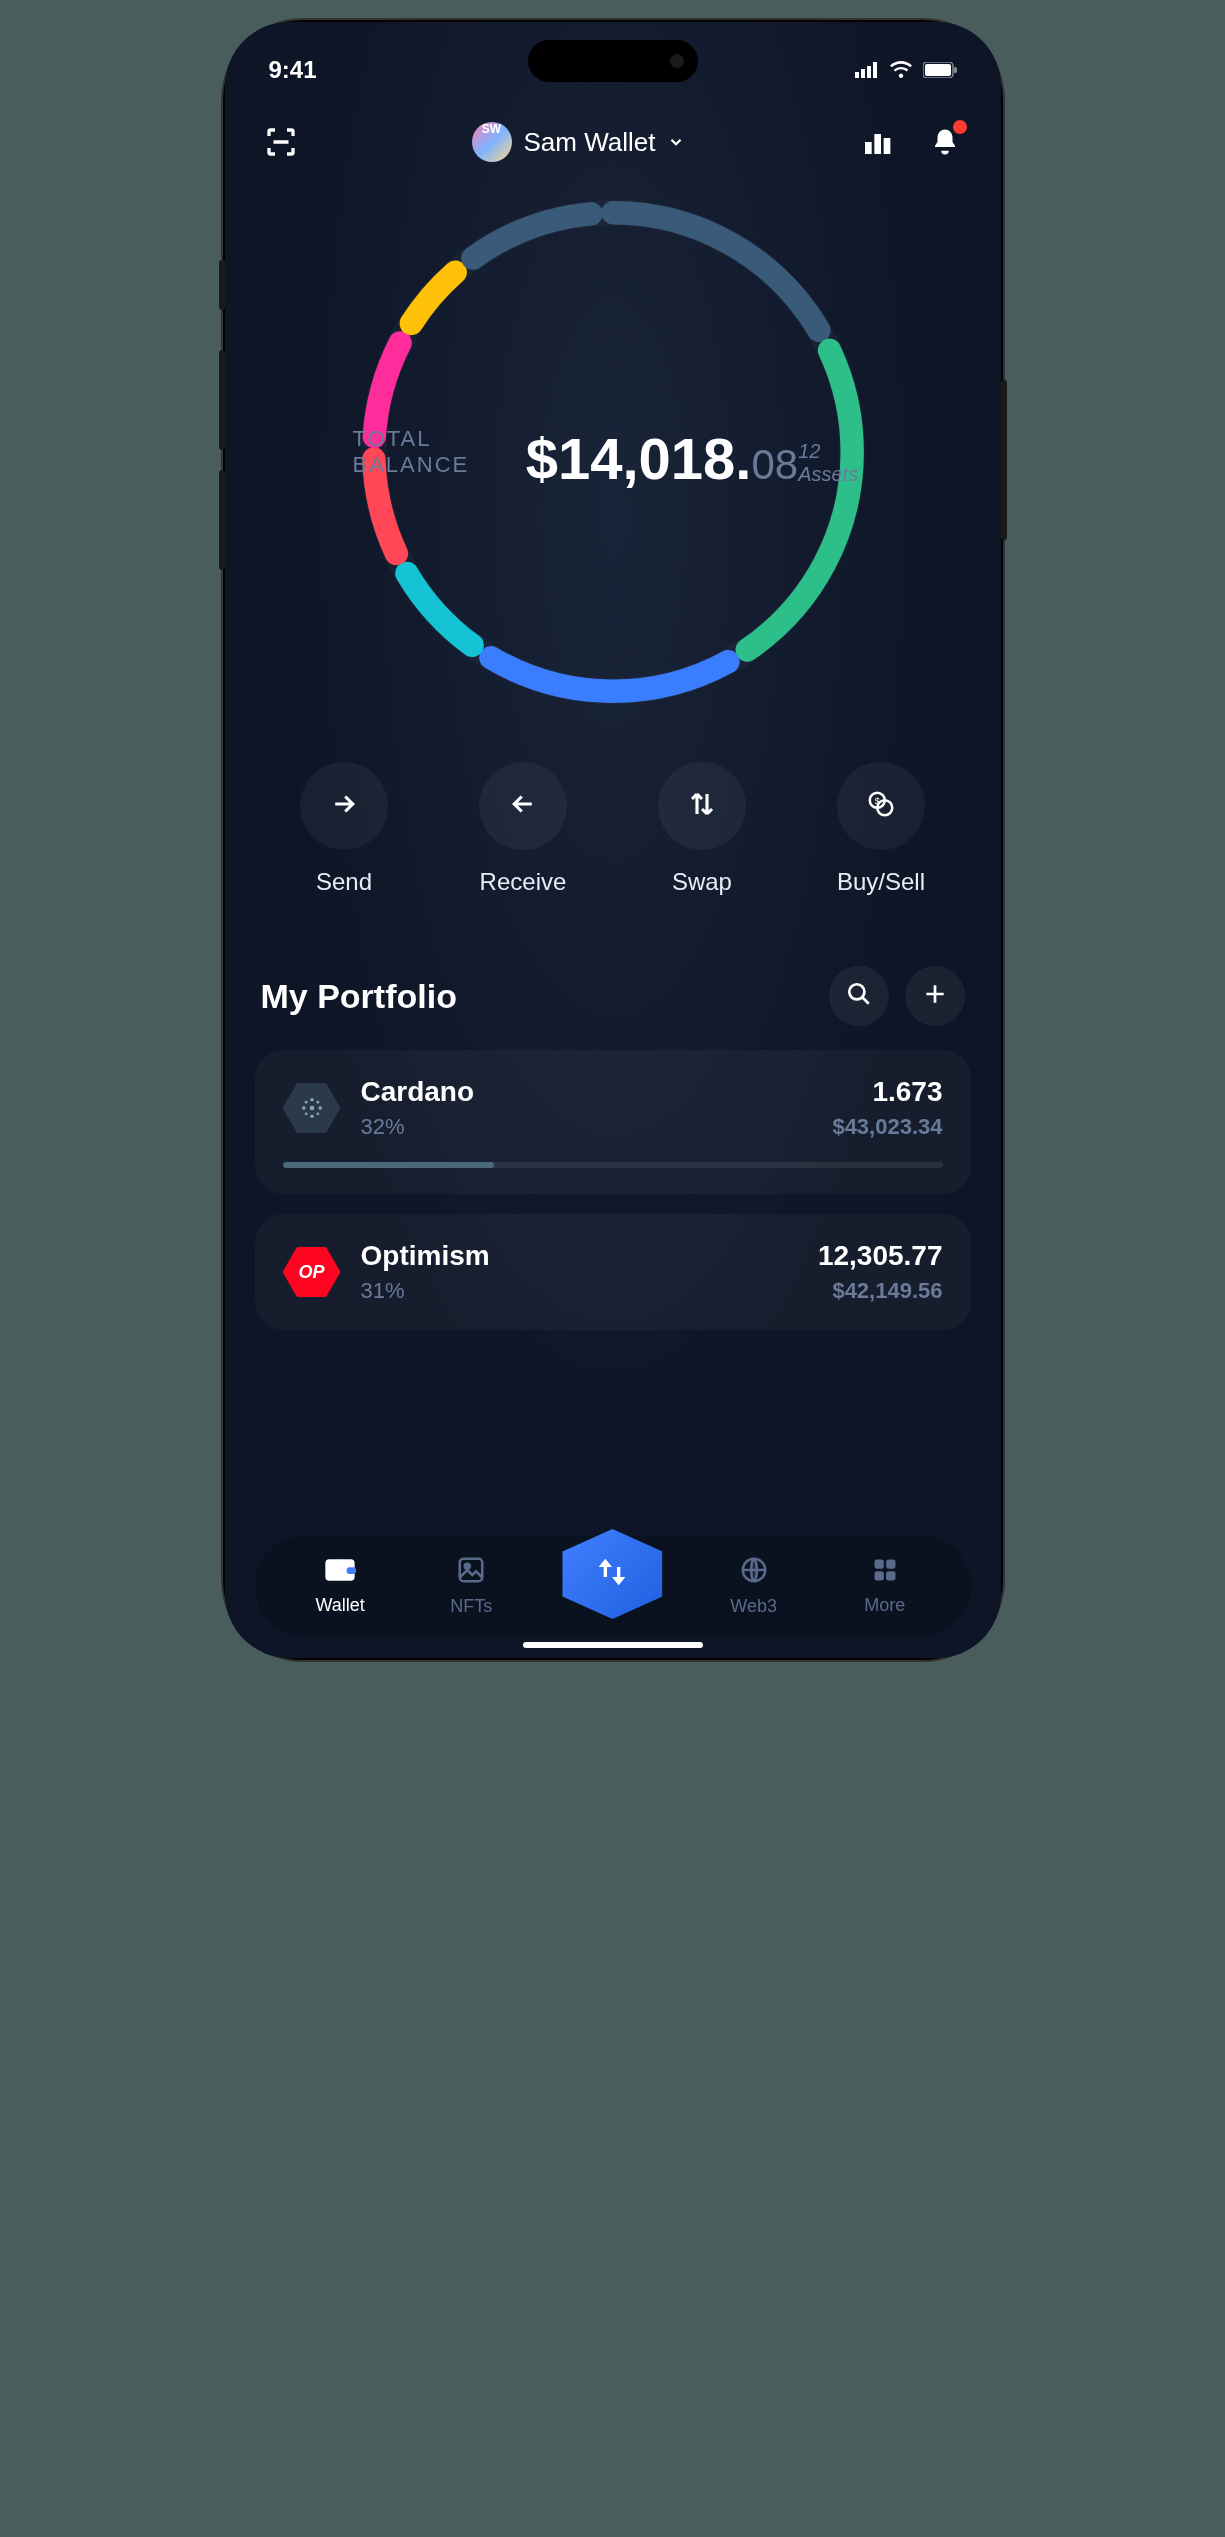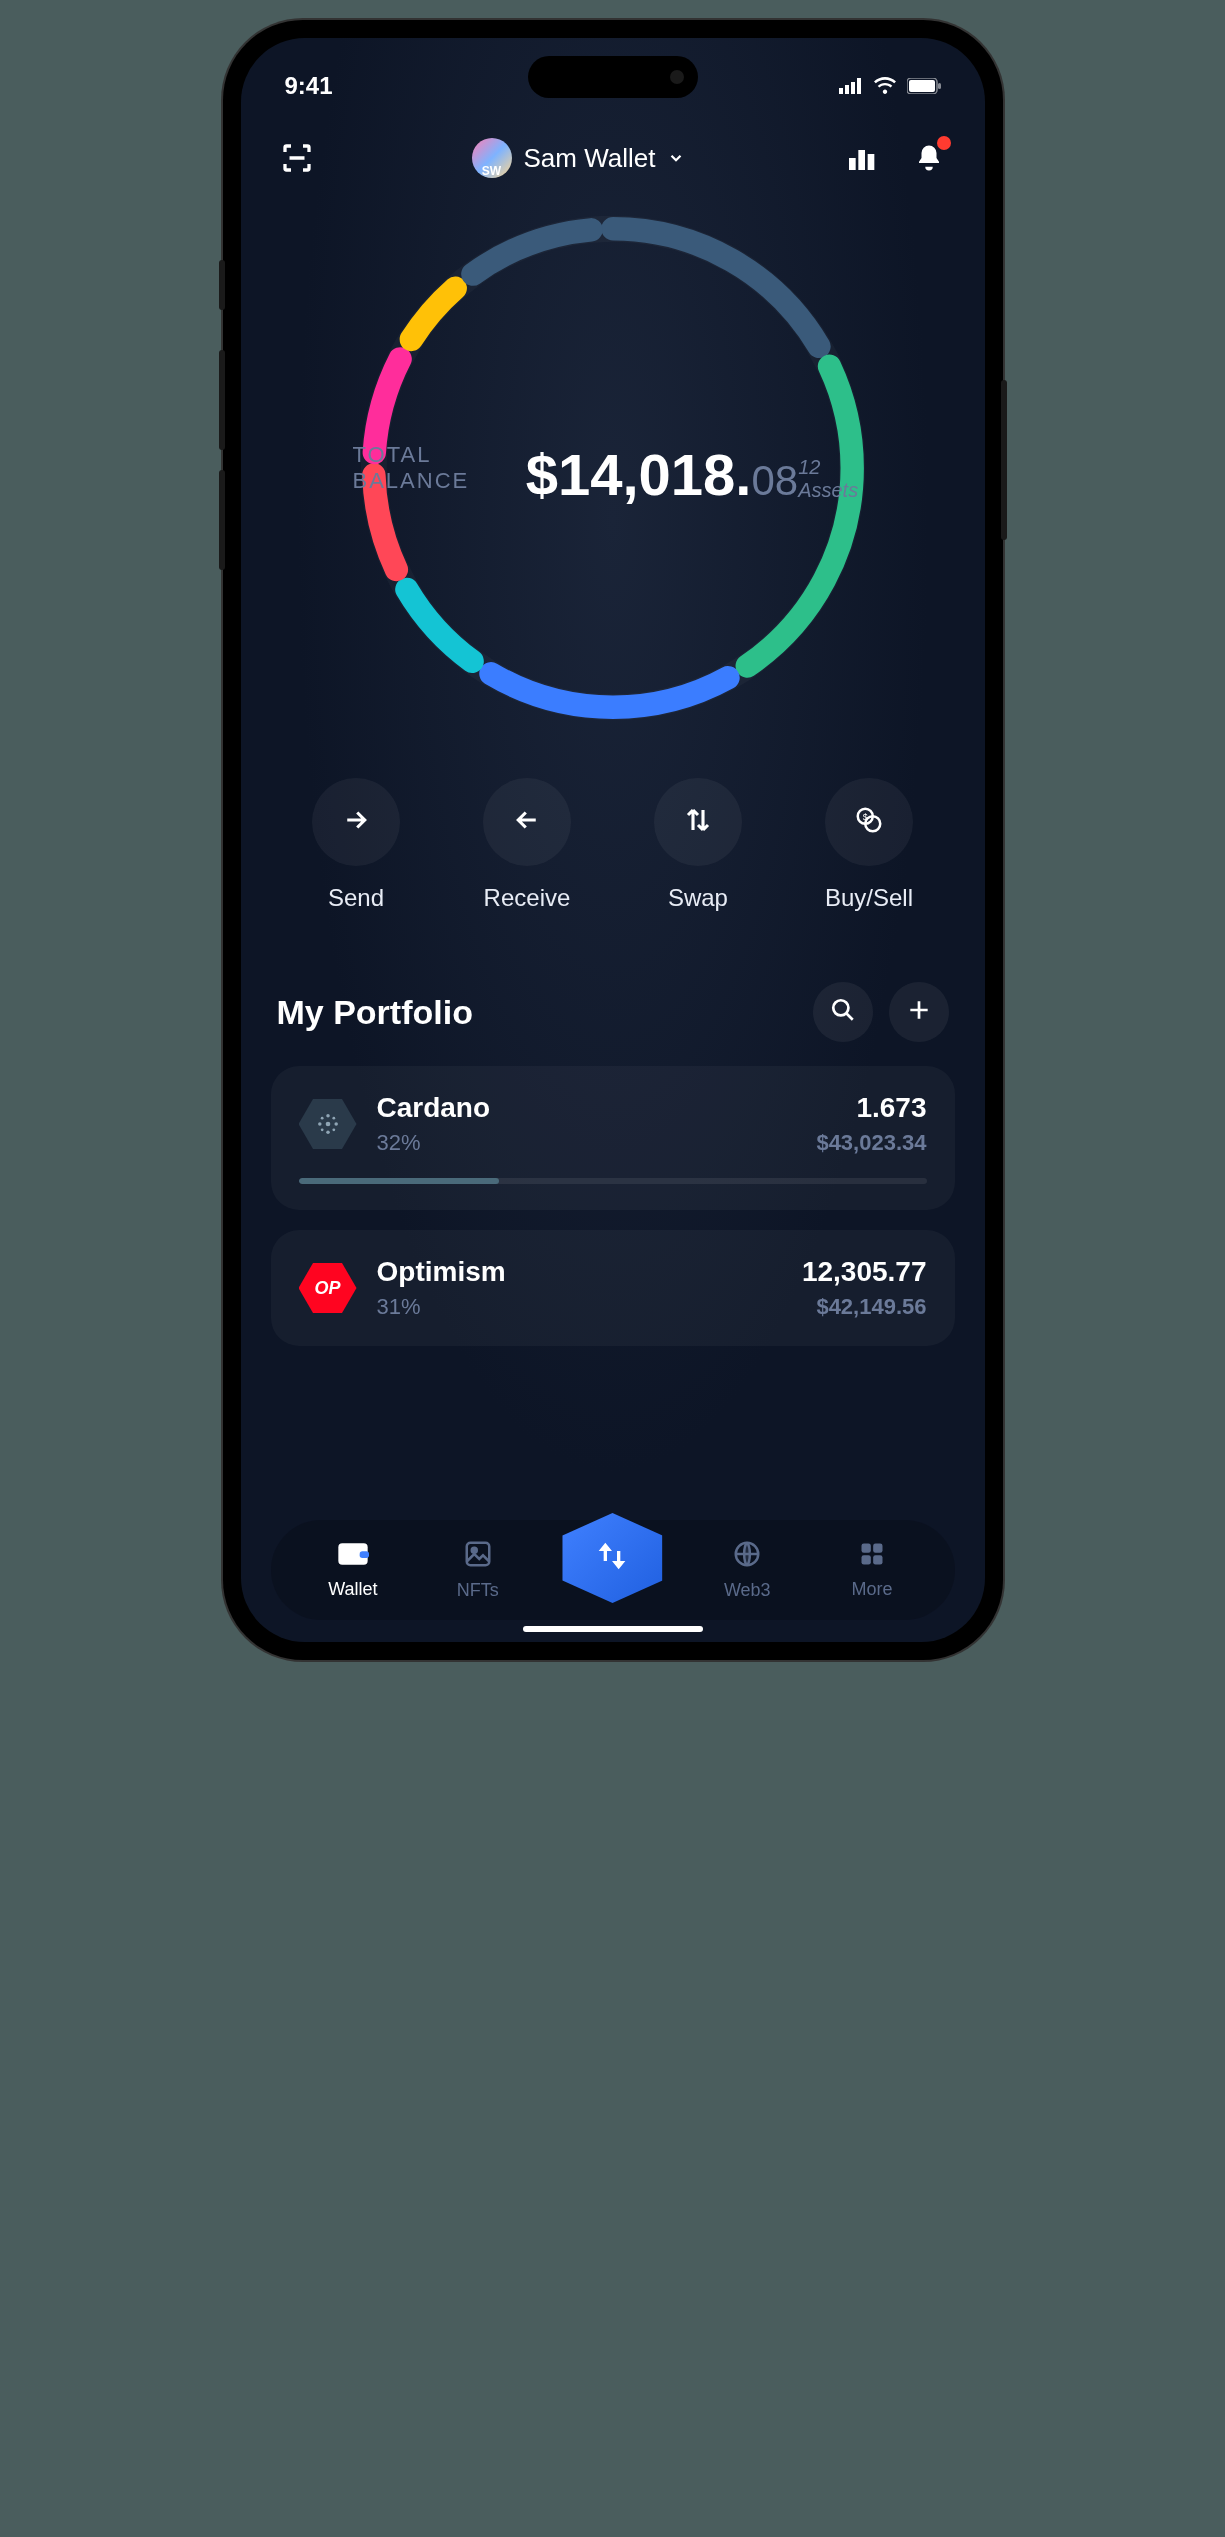--- a/index.html
+++ b/index.html
@@ -8,21 +8,21 @@
   font-family: -apple-system, BlinkMacSystemFont, "Segoe UI", sans-serif;
   display: flex;
   justify-content: center;
   padding: 20px 0;
 }
 .phone {
   width: 780px;
   height: 1640px;
   background: #000;
   border-radius: 80px;
-  padding: 18px;
+  padding: 2px;
   position: relative;
   box-shadow: 0 0 0 2px #333;
 }
 .screen {
   width: 100%;
   height: 100%;
   background: radial-gradient(ellipse at 50% 30%, #1a2438 0%, #0d1526 60%);
   border-radius: 64px;
   overflow: hidden;
   position: relative;
@@ -80,21 +80,21 @@
   gap: 12px;
   font-size: 26px;
   font-weight: 500;
 }
 .avatar {
   width: 40px;
   height: 40px;
   border-radius: 50%;
   background: linear-gradient(135deg, #ff7eb3, #7eb3ff, #ffd78e);
   display: flex;
-  align-items: flex-end;
+  align-items: flex-start;
   justify-content: center;
   font-size: 12px;
   font-weight: 600;
 }
 .right-icons { display: flex; gap: 28px; align-items: center; position: relative; }
 .bell-dot {
   position: absolute;
   top: -2px;
   right: -2px;
   width: 14px;

